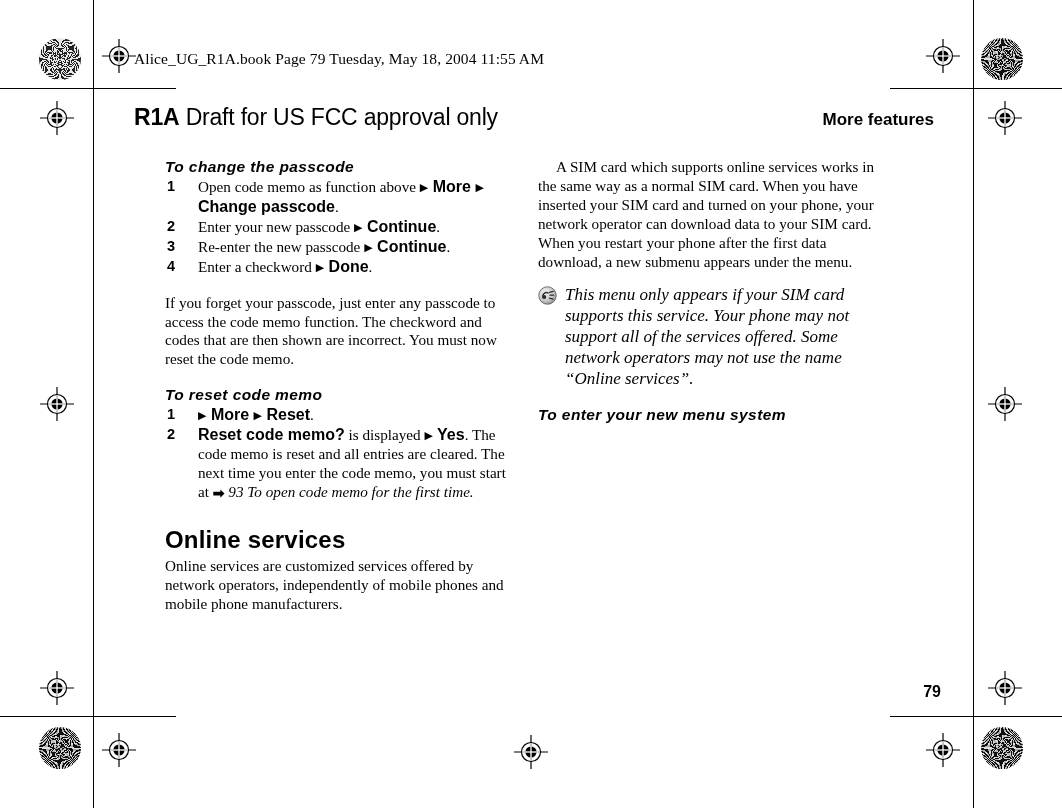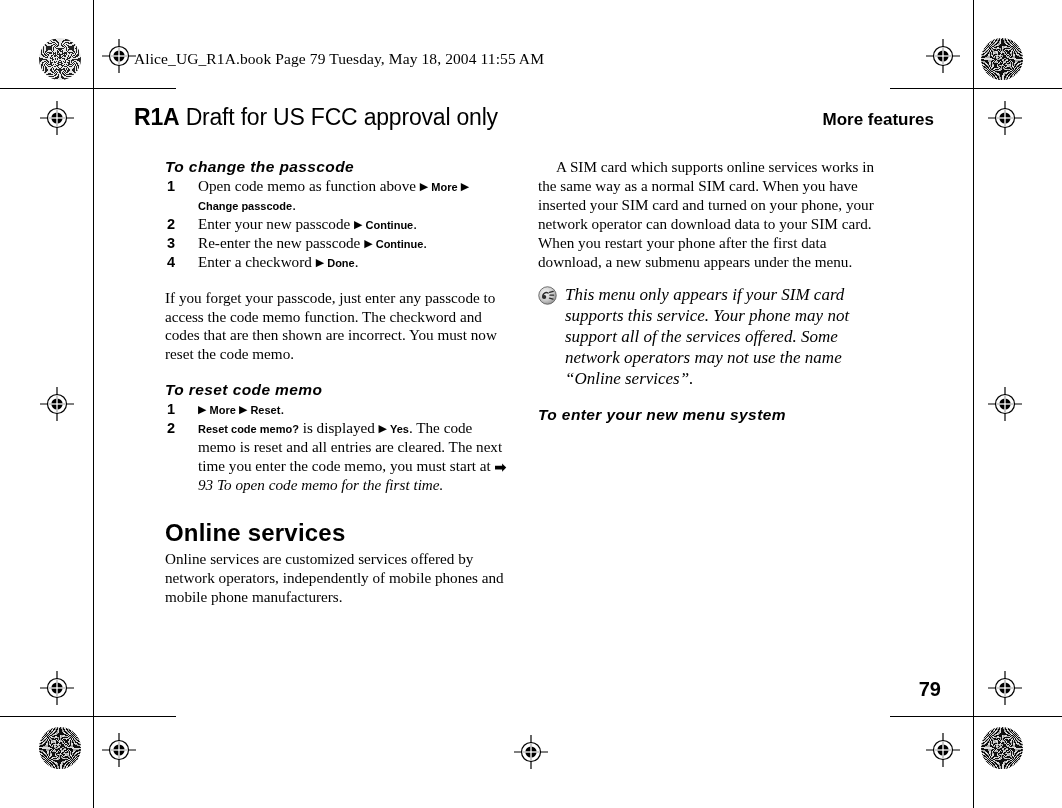--- a/index.html
+++ b/index.html
@@ -131,21 +131,21 @@
     padding-left: 33px;
     margin: 0 0 0 0;
   }
   ol.steps > li .num {
     position: absolute;
     left: 2px; top: 0;
     font-family: "Liberation Sans", sans-serif;
     font-weight: bold;
     font-size: 14.5px;
   }
-  .ui { font-family: "Liberation Sans", sans-serif; font-weight: bold; font-size: 11px; }
+  .ui { font-family: "Liberation Sans", sans-serif; font-weight: bold; font-size: 16px; }
   .arrow { font-family: "Liberation Sans", sans-serif; font-size: 11px; vertical-align: 1px; }
   .xref { font-style: italic; }
   .xarrow { font-size: 14px; font-weight: bold; vertical-align: -1px; }
 
   .gap-s { height: 12px; }
   .gap-m { height: 17px; }
   .gap-l { height: 24px; }
 
   .note {
     display: flex;
@@ -162,21 +162,21 @@
     flex: 0 0 auto;
     width: 19px; height: 19px;
     margin-top: 2px;
   }
 
   .folio {
     position: absolute;
     right: 32px; bottom: 87px;
     font-family: "Liberation Sans", sans-serif;
     font-weight: bold;
-    font-size: 20px;
+    font-size: 16px;
   }
 </style>
 </head>
 <body>
 
 <div class="marks">
 
   <div class="trimline v-trim" style="left:93px; top:0; height:808px;"></div>
   <div class="trimline v-trim" style="left:973px; top:0; height:808px;"></div>
 

